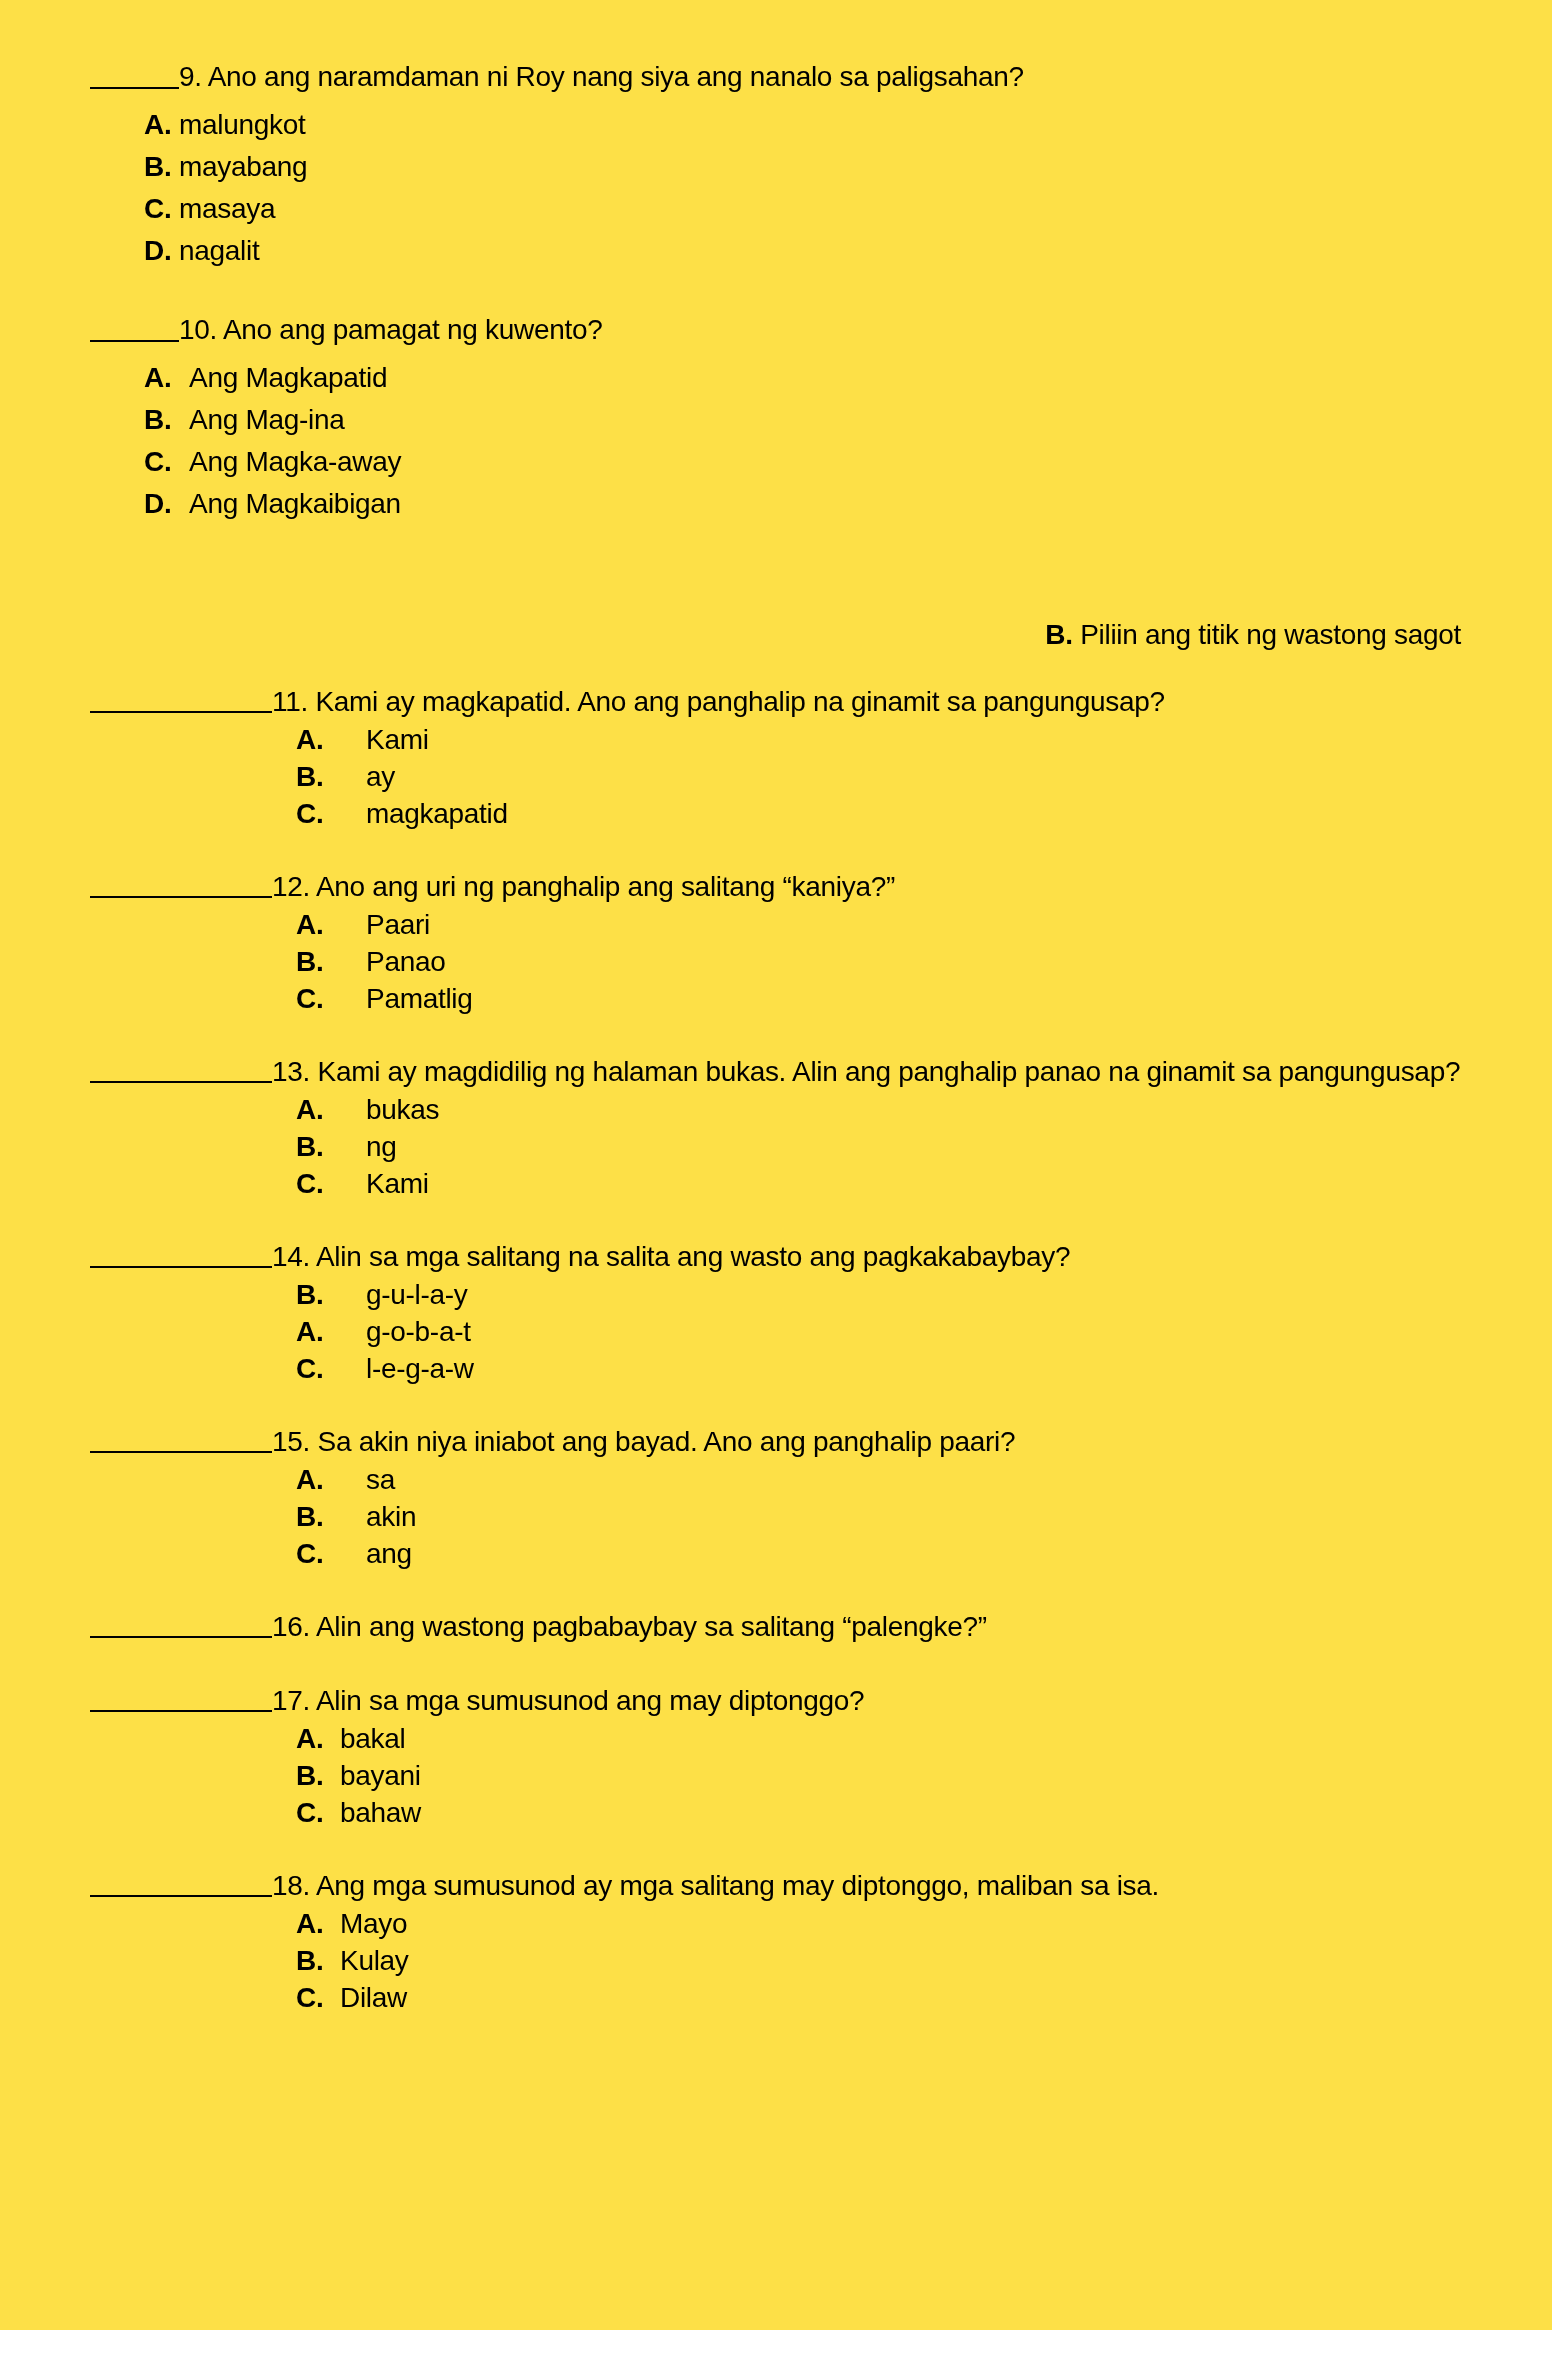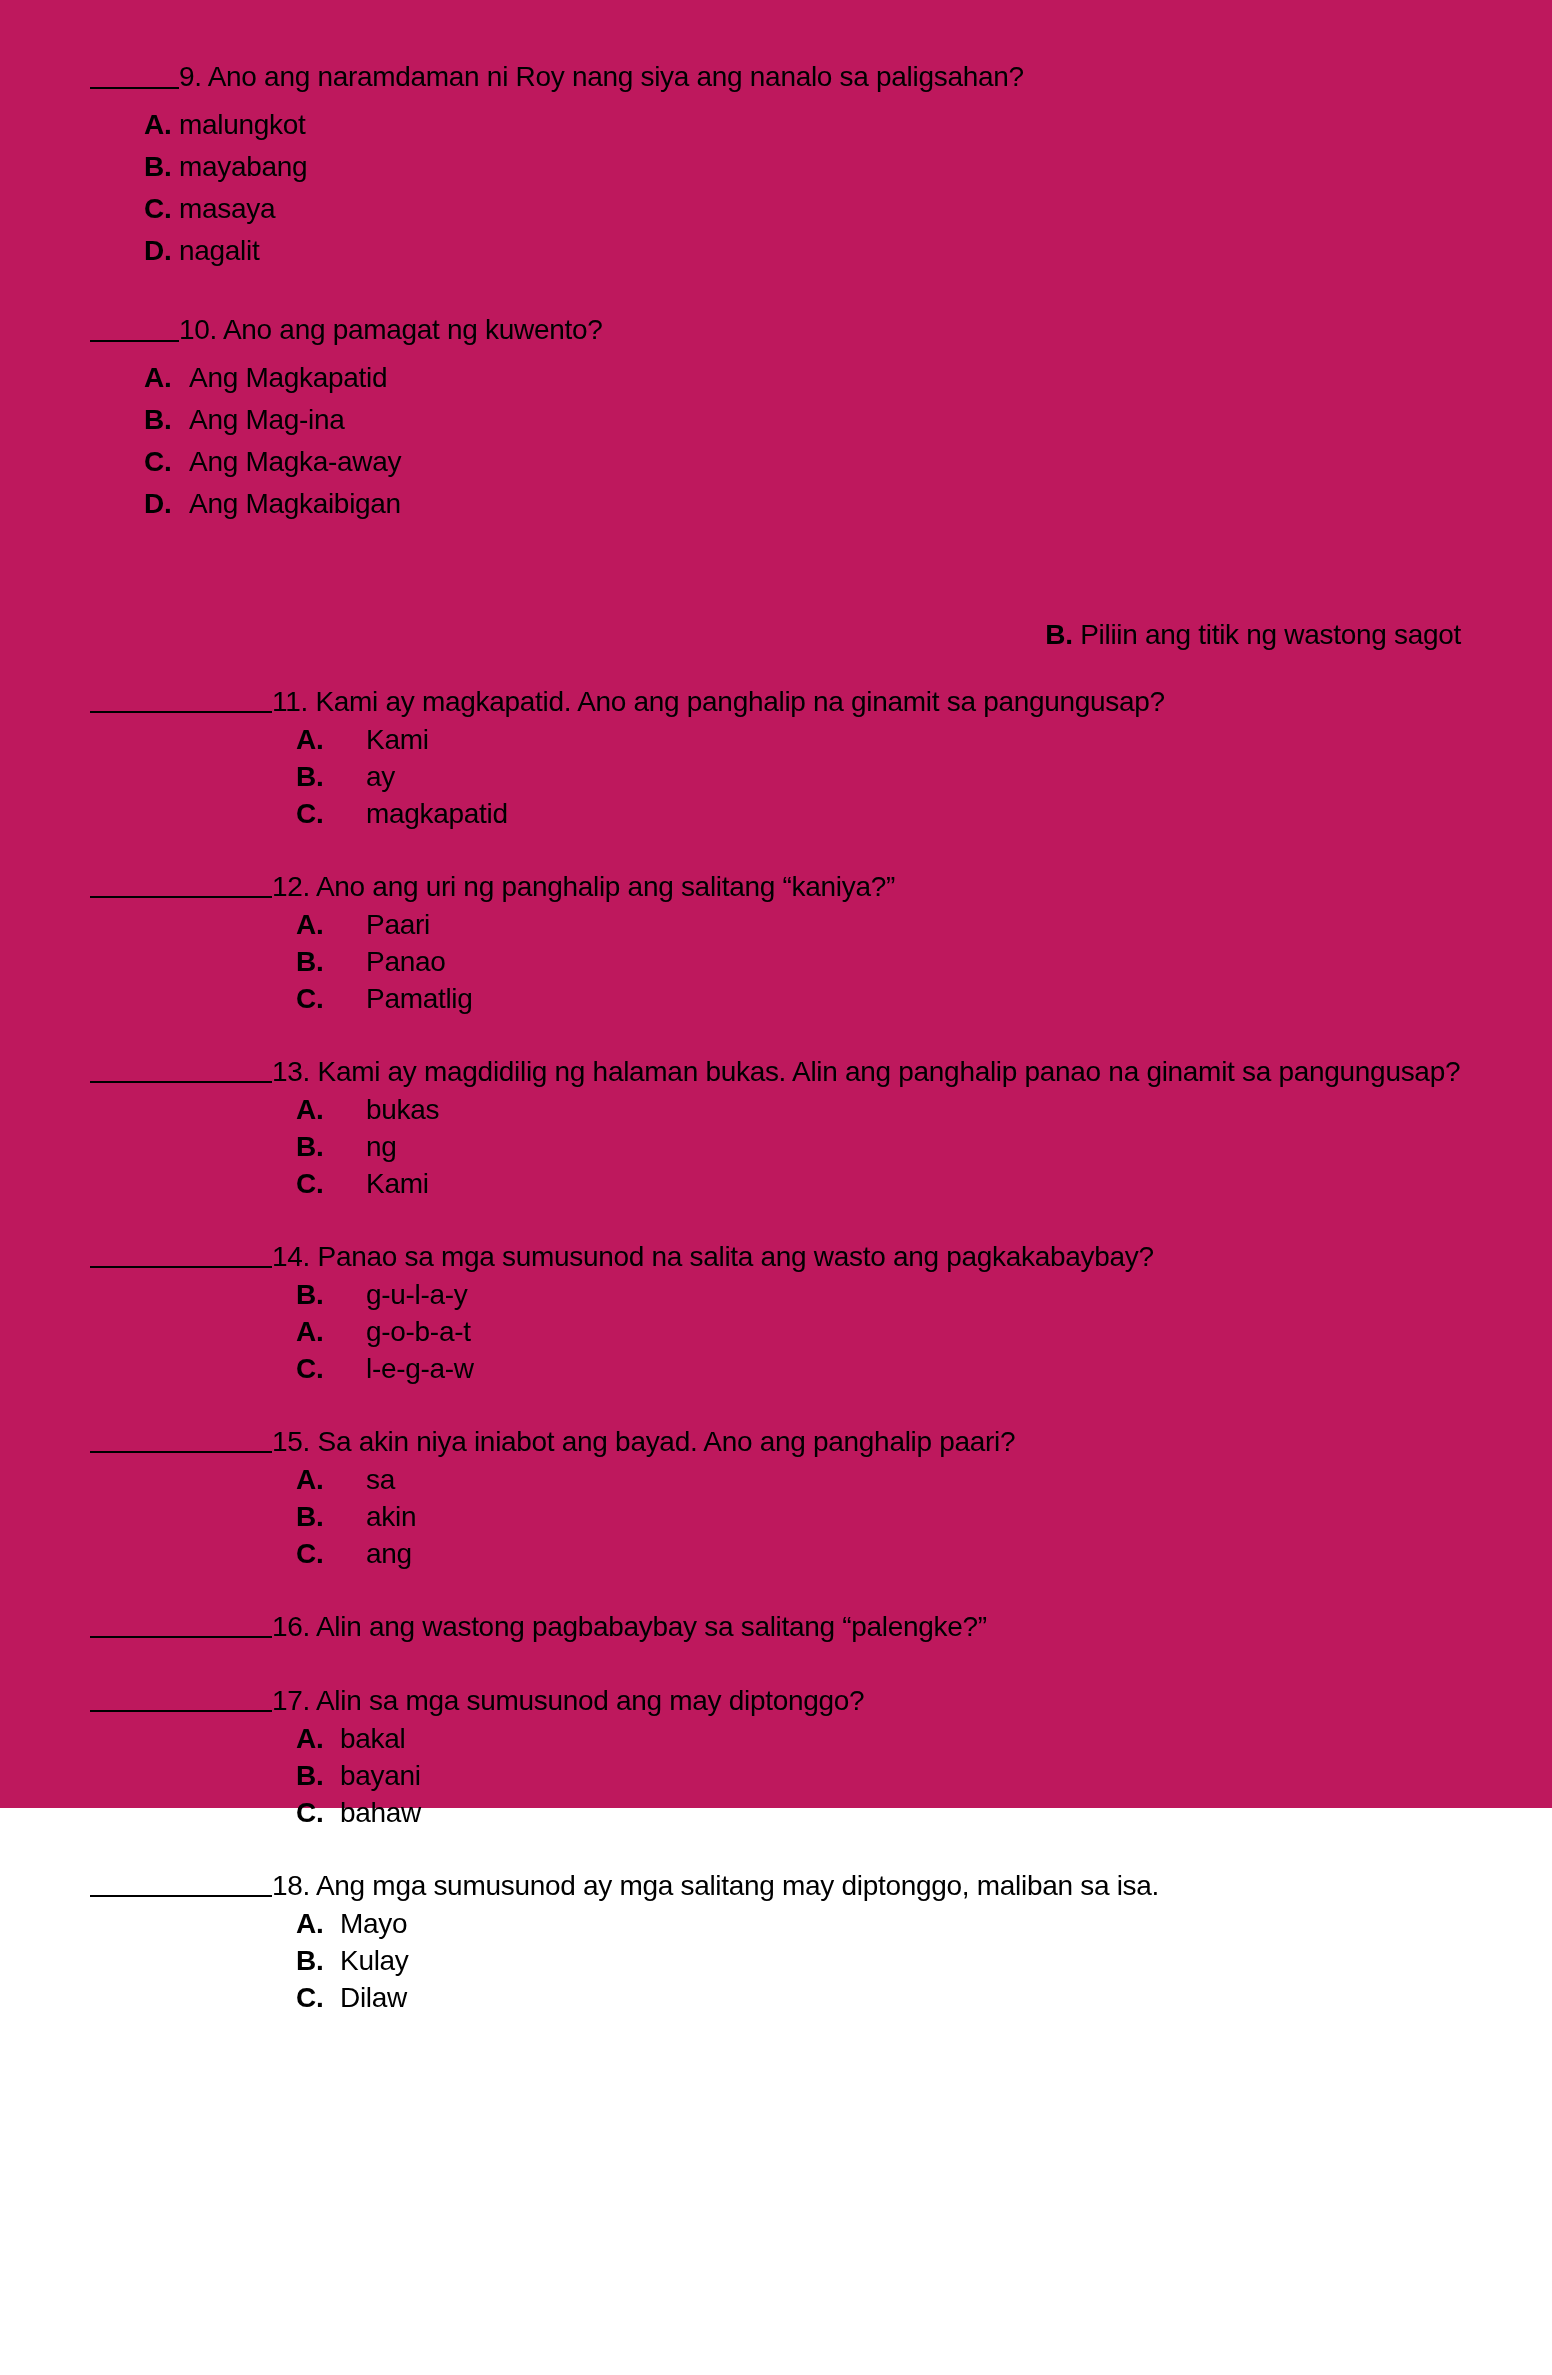--- a/index.html
+++ b/index.html
@@ -12,23 +12,23 @@
     height: 2375px;
     overflow: hidden;
     font-family: "Liberation Sans", sans-serif;
     font-size: 28px;
     color: #000000;
     letter-spacing: -0.3px;
   }
   .page {
     box-sizing: border-box;
     width: 1553px;
-    height: 1808px;
+    height: 2330px;
     padding: 56px 92px 0 90px;
-    background: #be185d;
+    background: #fde047;
   }
   
   .qline { line-height: 42px; }
   .sec-a .qline { margin-bottom: 5.8px; }
   .sec-b .qline {
     line-height: 39px;
     text-align: justify;
     padding-left: 249px;
     text-indent: -249px;
   }
@@ -108,21 +108,21 @@
   </div>
       <div class="question sec-b lbl-72">
     <div class="qline"><span class="blank"></span><span class="qnum">13.</span> <span class="qtext">Kami ay magdidilig ng halaman bukas. Alin ang panghalip panao na ginamit sa pangungusap?</span></div>
     <div class="opts">
           <div class="opt"><span class="olbl">A.</span><span class="otext">bukas</span></div>
           <div class="opt"><span class="olbl">B.</span><span class="otext">ng</span></div>
           <div class="opt"><span class="olbl">C.</span><span class="otext">Kami</span></div>
         </div>
   </div>
       <div class="question sec-b lbl-72">
-    <div class="qline"><span class="blank"></span><span class="qnum">14.</span> <span class="qtext">Panao sa mga sumusunod na salita ang wasto ang pagkakabaybay?</span></div>
+    <div class="qline"><span class="blank"></span><span class="qnum">14.</span> <span class="qtext">Alin sa mga salitang na salita ang wasto ang pagkakabaybay?</span></div>
     <div class="opts">
           <div class="opt"><span class="olbl">B.</span><span class="otext">g-u-l-a-y</span></div>
           <div class="opt"><span class="olbl">A.</span><span class="otext">g-o-b-a-t</span></div>
           <div class="opt"><span class="olbl">C.</span><span class="otext">l-e-g-a-w</span></div>
         </div>
   </div>
       <div class="question sec-b lbl-72">
     <div class="qline"><span class="blank"></span><span class="qnum">15.</span> <span class="qtext">Sa akin niya iniabot ang bayad. Ano ang panghalip paari?</span></div>
     <div class="opts">
           <div class="opt"><span class="olbl">A.</span><span class="otext">sa</span></div>

